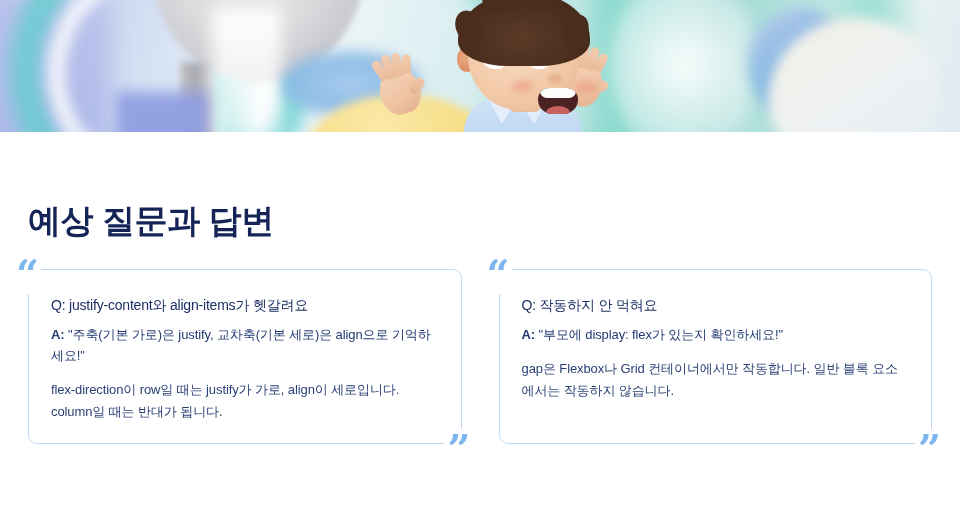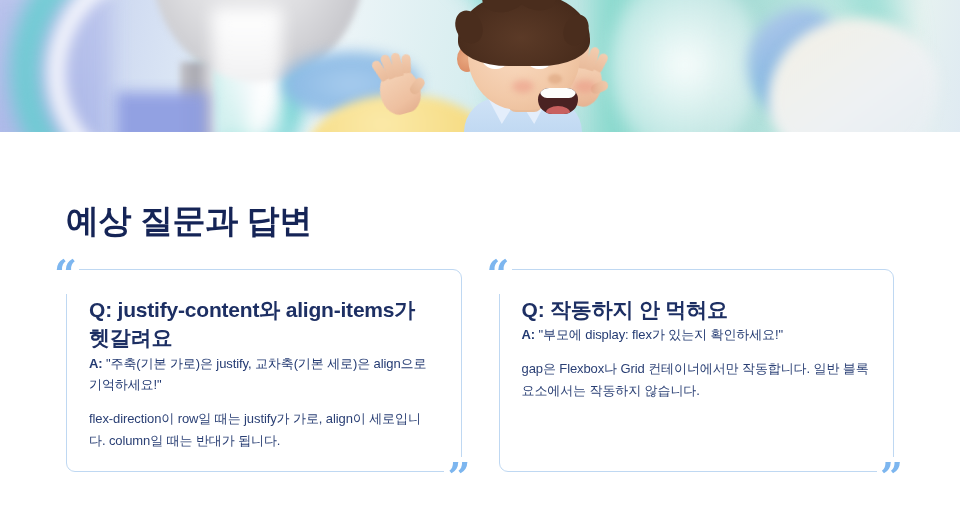--- a/index.html
+++ b/index.html
@@ -309,21 +309,21 @@
     width: 36px; height: 10px;
     background: #fdfdfb; border-radius: 0 0 7px 7px;
   }
   .tongue {
     position: absolute; left: 8px; bottom: -5px;
     width: 24px; height: 13px;
     background: #c8605f; border-radius: 50%;
   }
 
   
-  .content { padding: 0 66px; }
+  .content { padding: 0 28px; }
 
   .page-title {
     margin-top: 72px;
     font-size: 33px;
     font-weight: 700;
     letter-spacing: -.4px;
     color: #152456;
     line-height: 1;
   }
 
@@ -351,24 +351,25 @@
     line-height: 1;
     letter-spacing: -1px;
     background: #ffffff;
     padding: 0 3px;
     user-select: none;
   }
   .quote-open  { left: -16px;  top: -16px; }
   .quote-close { right: -12px; bottom: -26px; }
 
   .qa-q {
-    font-size: 21px;
-    font-weight: 700;
+    font-size: 14px;
+    font-weight: 400;
     color: #1d2f63;
     line-height: 1.35;
+    margin-bottom: 9px;
     letter-spacing: -.2px;
   }
 
   .qa-a {
     font-size: 13px;
     color: #233a72;
     line-height: 1.62;
     margin-bottom: 13px;
     letter-spacing: -.1px;
   }

